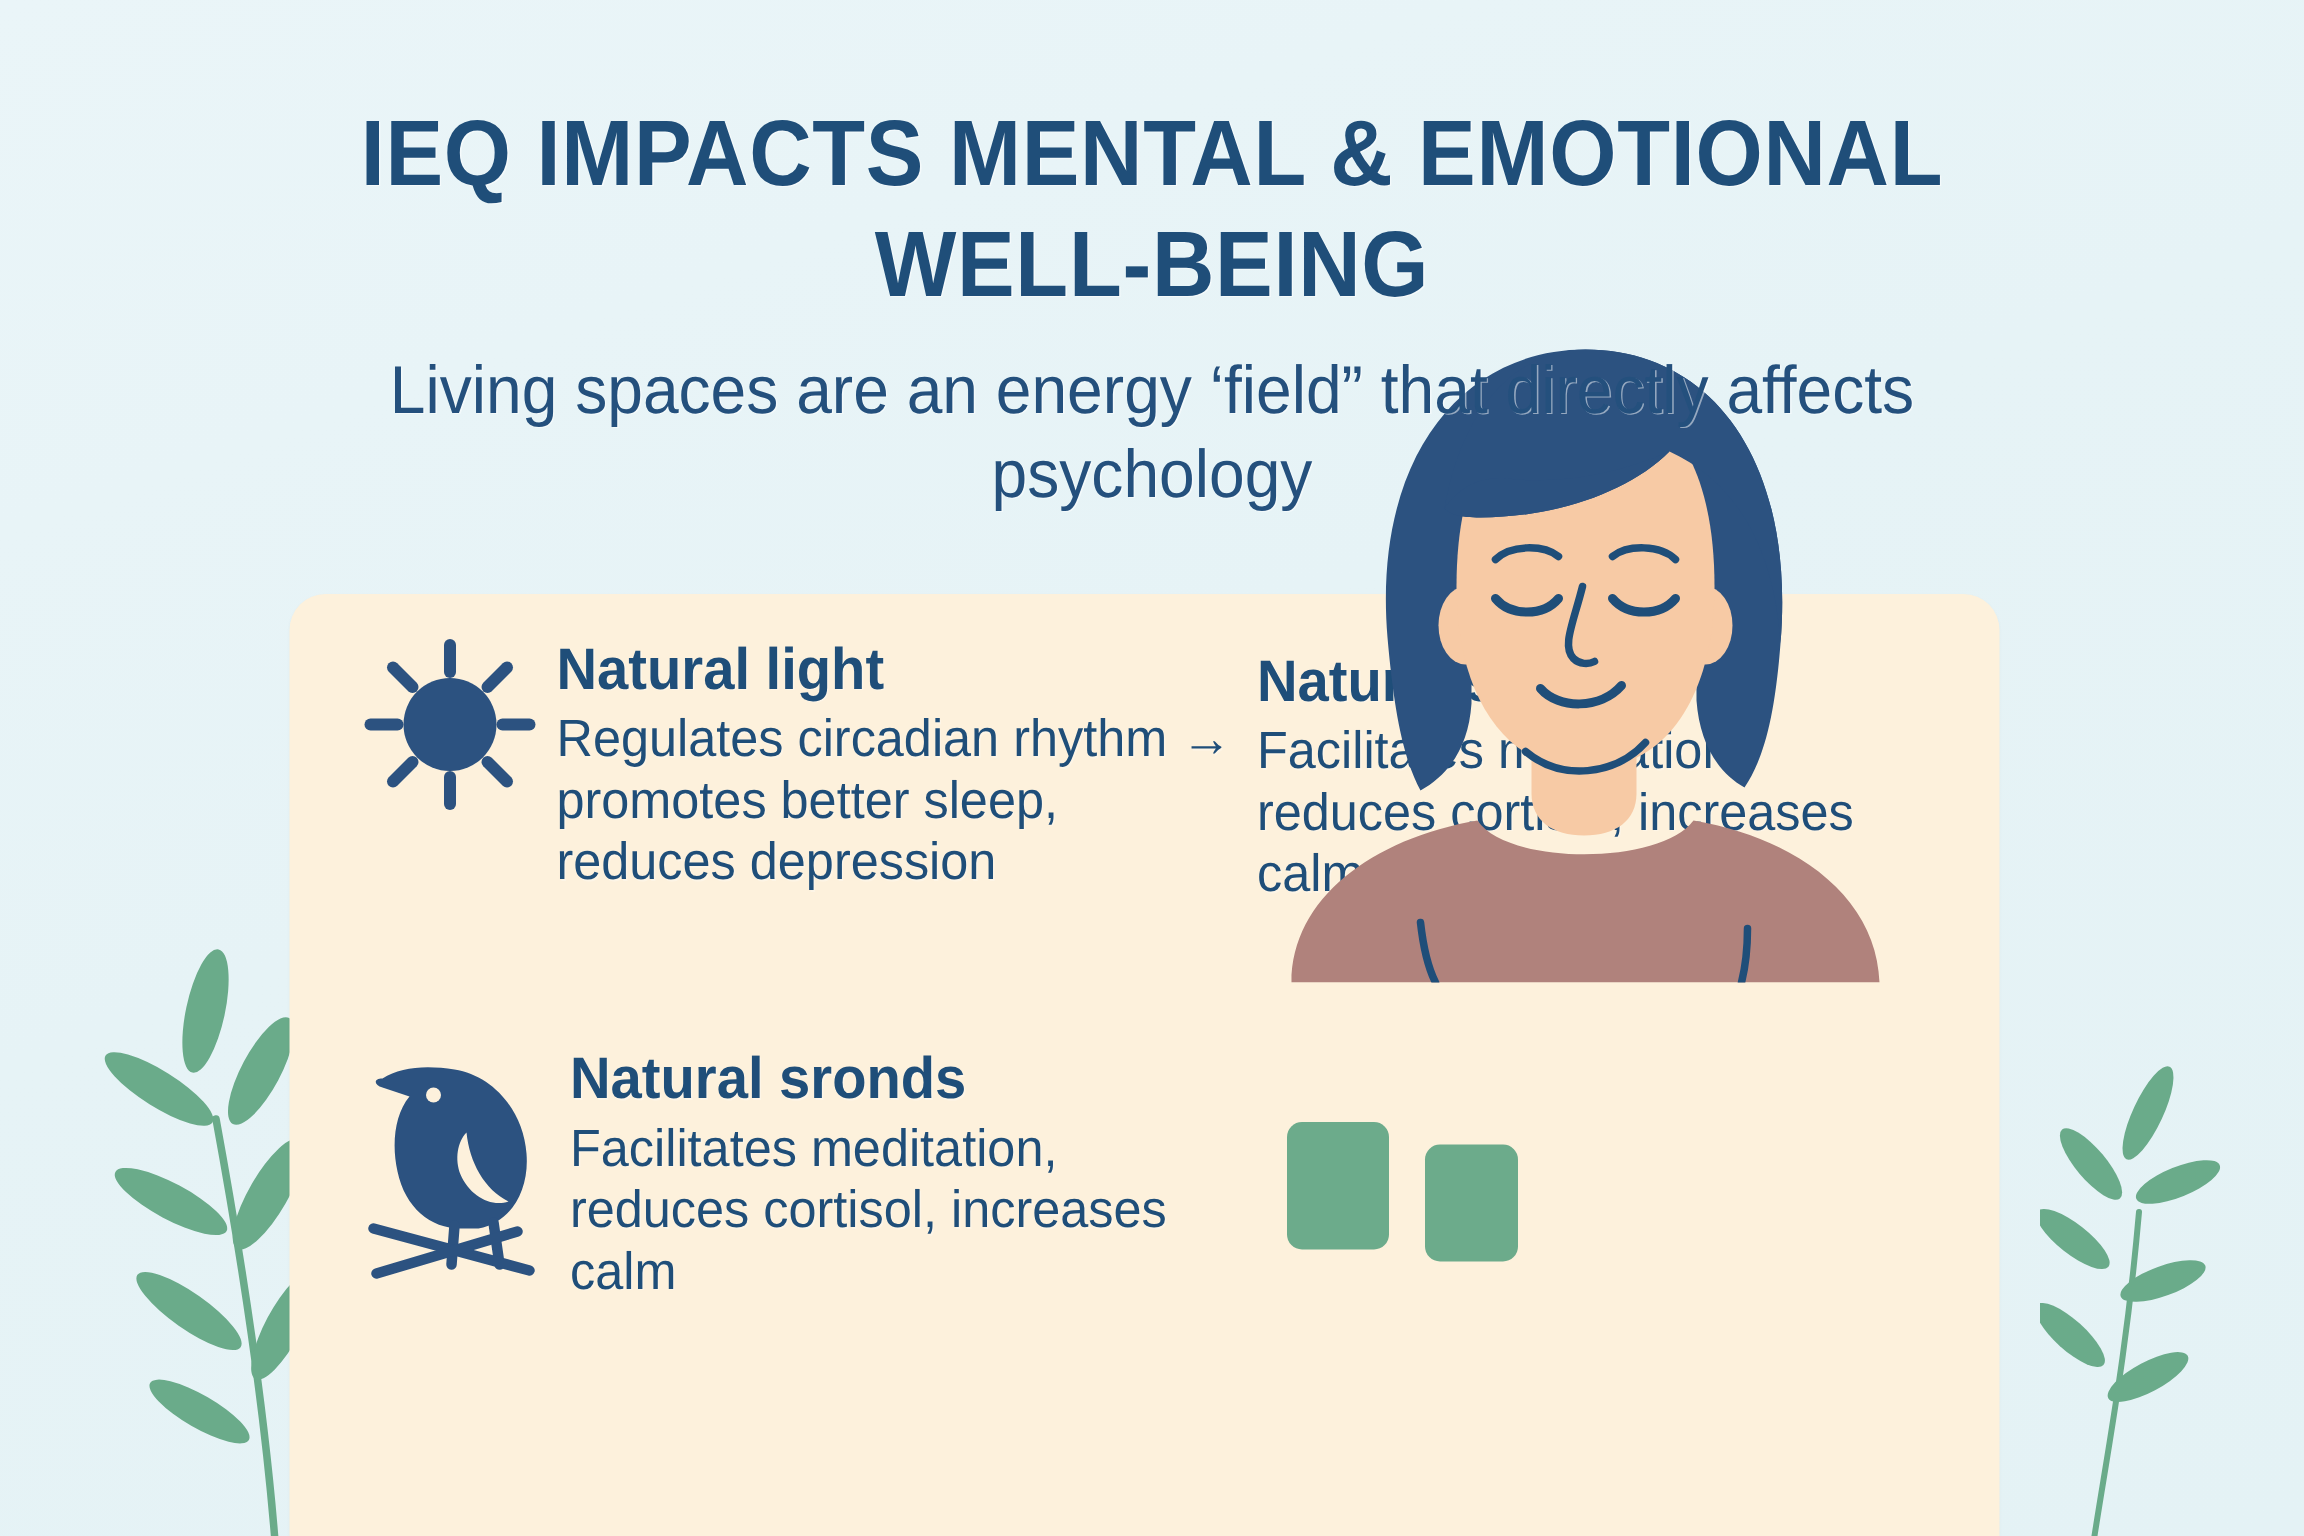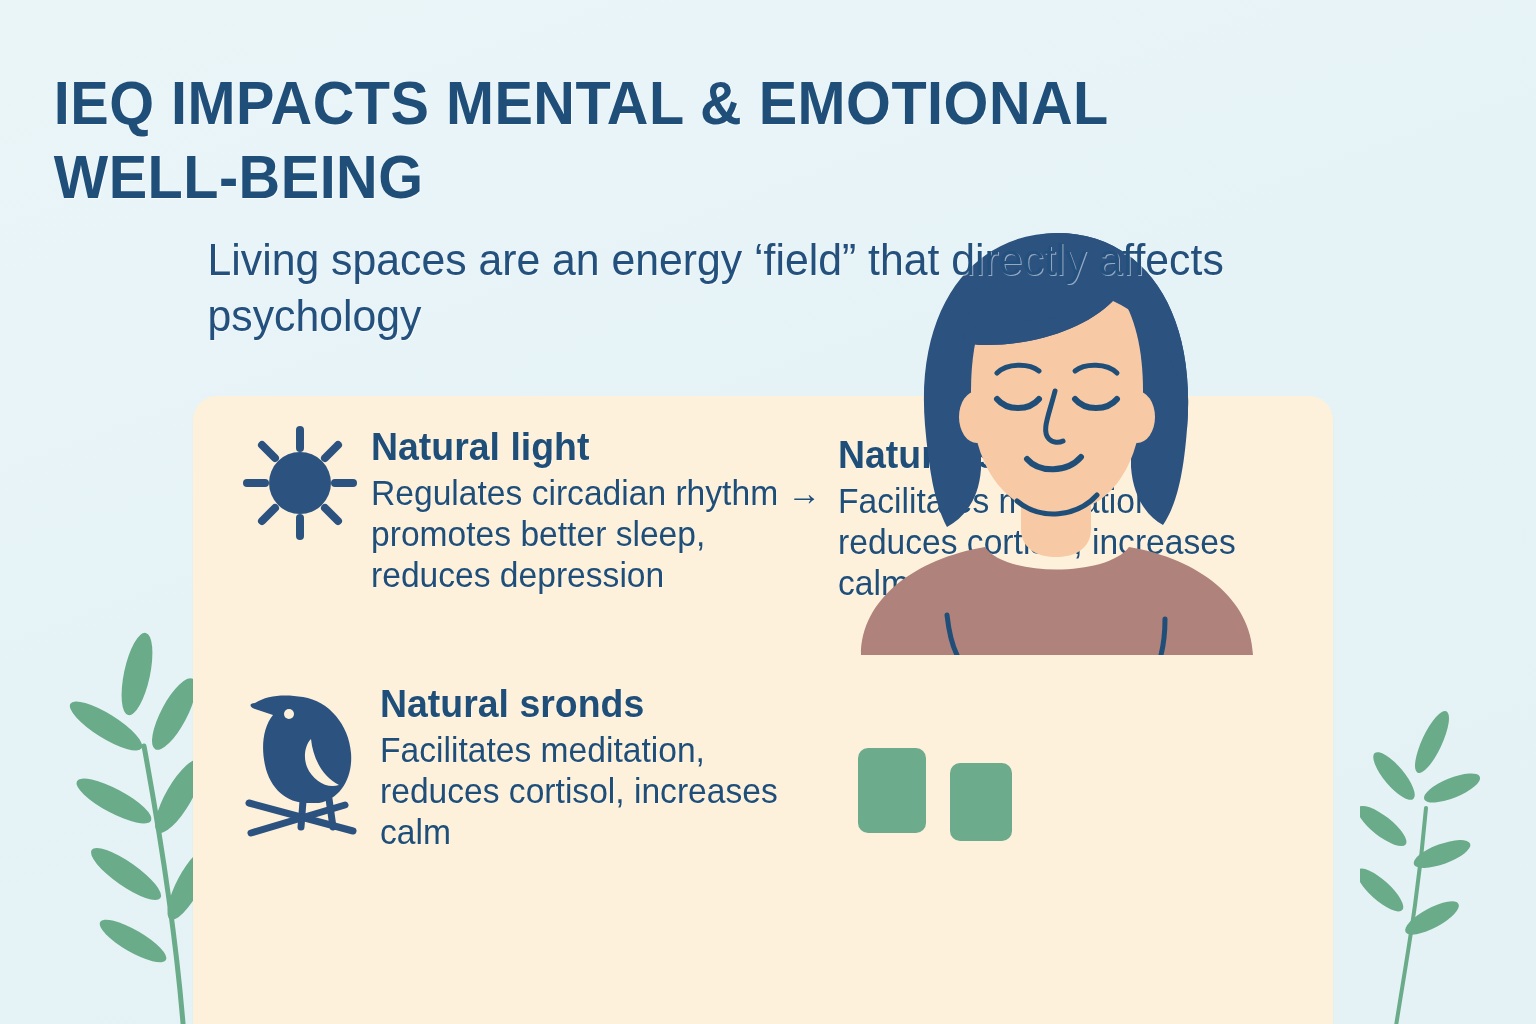--- a/index.html
+++ b/index.html
@@ -21,20 +21,21 @@
     inset: 0;
     background: linear-gradient(160deg, #eaf5f8 0%, #e6f3f6 45%, #e4f2f5 100%);
   }
 
   
   .head {
     position: absolute;
     top: 66px;
     left: 0;
     width: 1536px;
+    text-align: center;
     z-index: 6;
   }
   .title {
     margin: 0;
     color: #1f4e79;
     font-family: "Liberation Sans Narrow", "Liberation Sans", sans-serif;
     font-weight: bold;
     font-size: 62px;
     line-height: 74px;
     letter-spacing: 0.5px;
@@ -98,21 +99,21 @@
     font-weight: normal;
     font-size: 35px;
     line-height: 41px;
     transform: scaleX(0.96);
     transform-origin: left center;
     text-shadow: 1px 1px 0 rgba(255,255,255,0.3);
   }
 
   
   #item-light  { left: 48px;  top: 28px;  width: 600px; }
-  #item-bird   { left: 48px;  top: 285px; width: 600px; }
+  #item-bird   { left: 48px;  top: 301px; width: 600px; }
   #item-mats   { left: 215px; top: 505px; width: 480px; }
   #item-sounds { left: 645px; top: 36px;  width: 420px; }
 
   .icon-gap { width: 28px; }
 
   
   .swatch {
     position: absolute;
     background: #6cab8b;
     border-radius: 10px;

